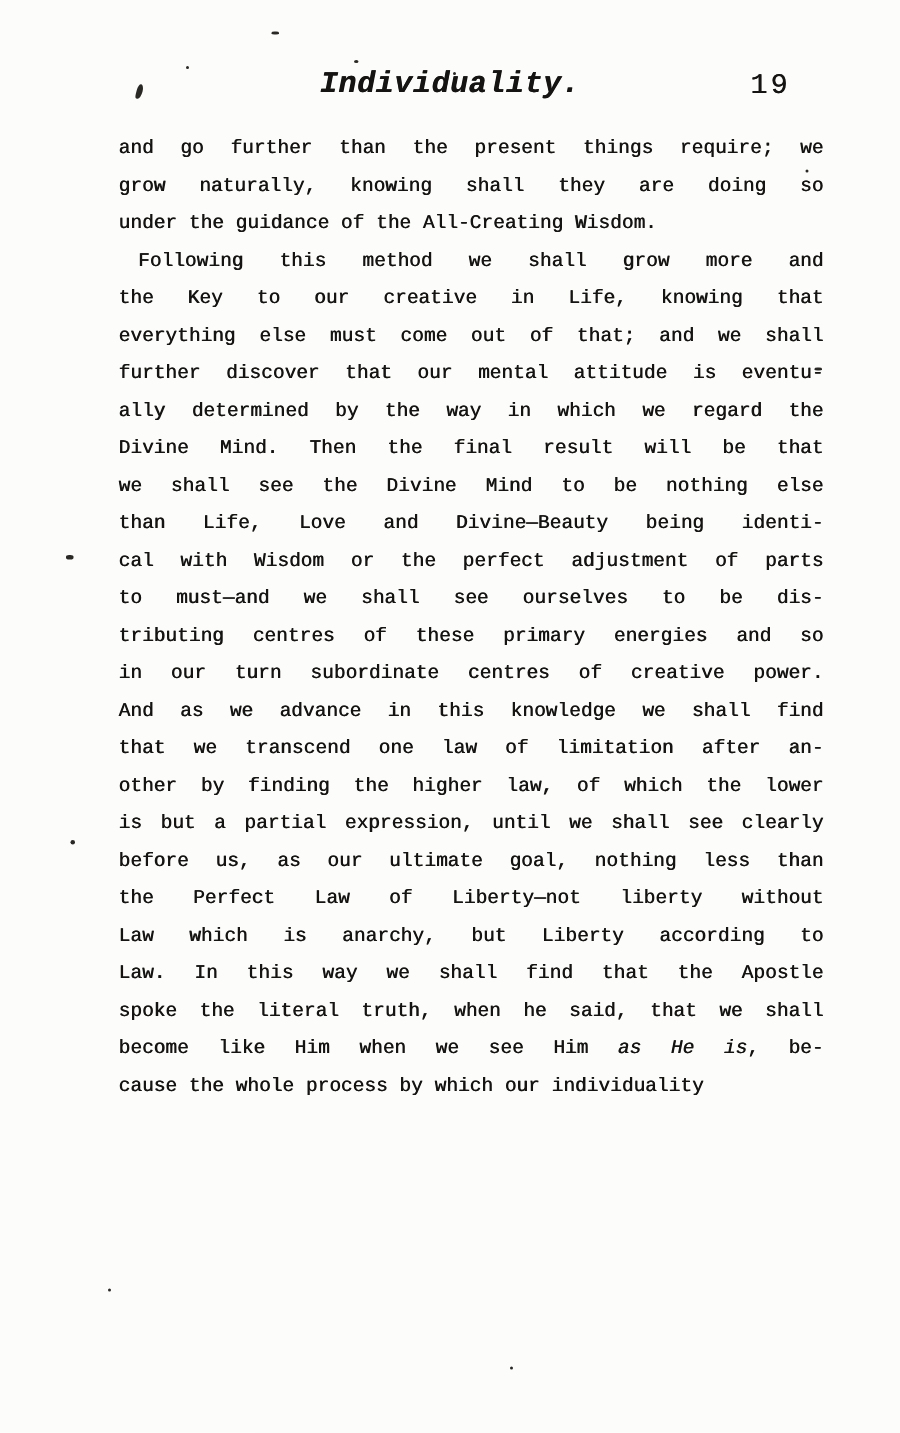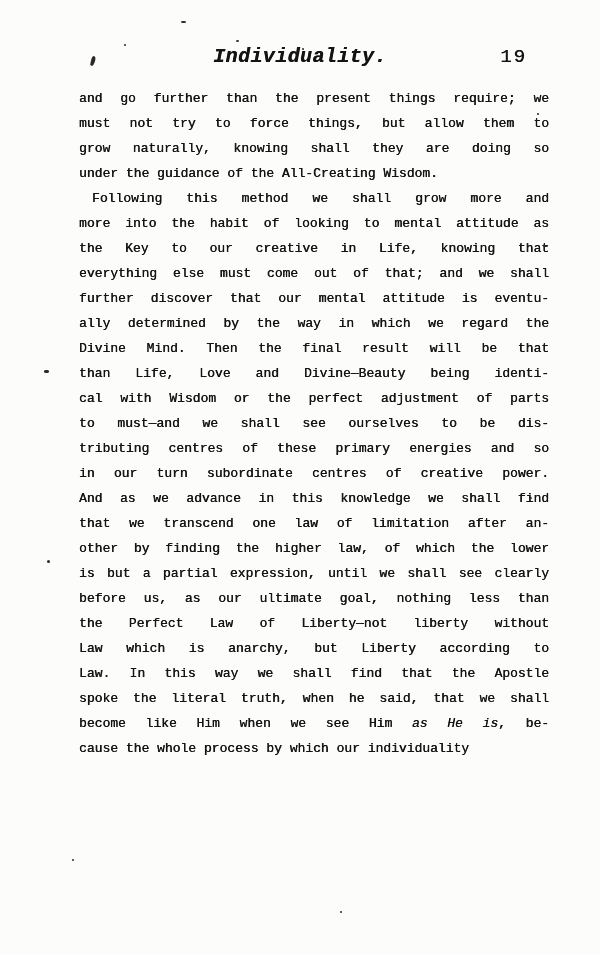--- a/index.html
+++ b/index.html
@@ -73,33 +73,32 @@
 
   <div class="running-head">
     <span class="head-title">Individuality.</span>
     <span class="page-num">19</span>
   </div>
 
   <div class="text-block">
 
     <div class="para">
       <div class="line">and go further than the present things require; we</div>
-      <div class="line">must not try to force things, but allow them to</div>
       <div class="line">grow naturally, knowing shall they are doing so</div>
       <div class="line para-end">under the guidance of the All-Creating Wisdom.</div>
     </div>
 
     <div class="para">
       <div class="line indent">Following this method we shall grow more and</div>
-      <div class="line">more into the habit of looking to mental attitude as</div>
       <div class="line">the Key to our creative in Life, knowing that</div>
       <div class="line">everything else must come out of that; and we shall</div>
       <div class="line">further discover that our mental attitude is eventu-</div>
       <div class="line">ally determined by the way in which we regard the</div>
       <div class="line">Divine Mind.  Then the final result will be that</div>
+      <div class="line">we shall see the Divine Mind to be nothing else</div>
       <div class="line">than Life, Love and Divine—Beauty being identi-</div>
       <div class="line">cal with Wisdom or the perfect adjustment of parts</div>
       <div class="line">to must—and we shall see ourselves to be dis-</div>
       <div class="line">tributing centres of these primary energies and so</div>
       <div class="line">in our turn subordinate centres of creative power.</div>
       <div class="line">And as we advance in this knowledge we shall find</div>
       <div class="line">that we transcend one law of limitation after an-</div>
       <div class="line">other by finding the higher law, of which the lower</div>
       <div class="line">is but a partial expression, until we shall see clearly</div>
       <div class="line">before us, as our ultimate goal, nothing less than</div>

